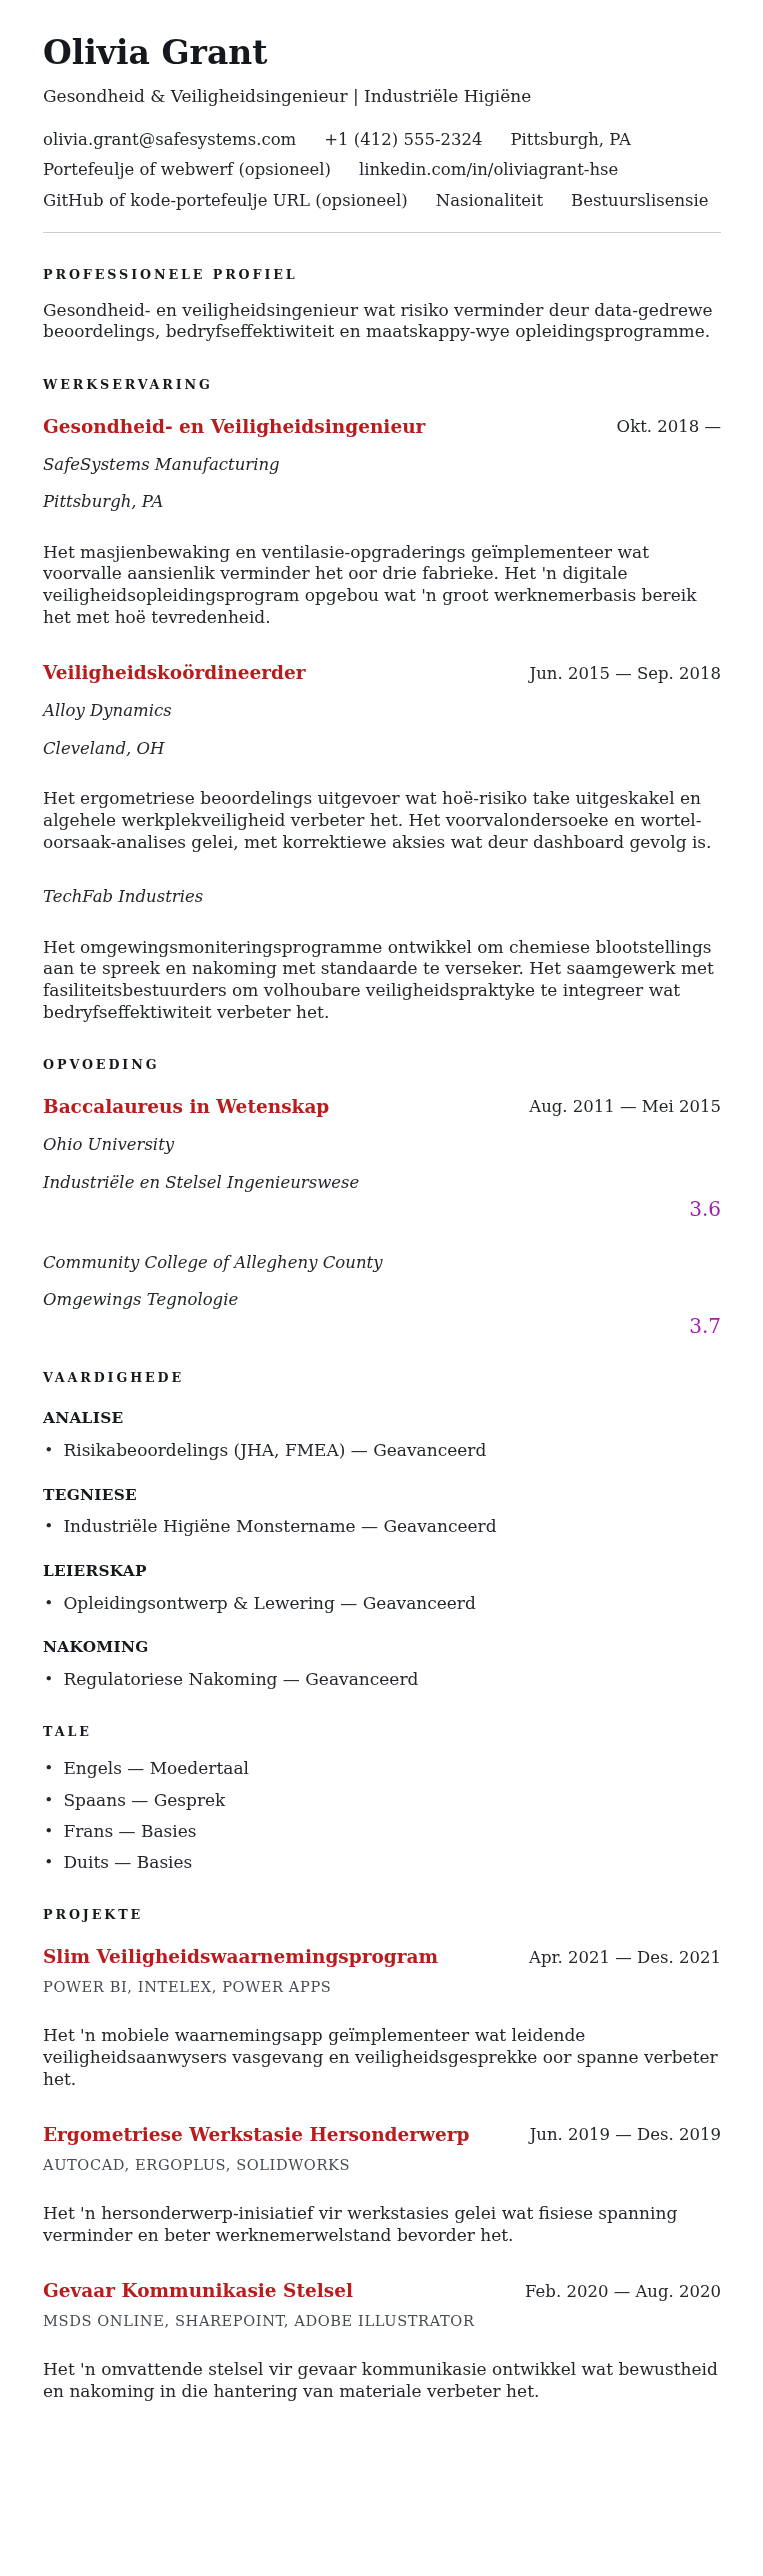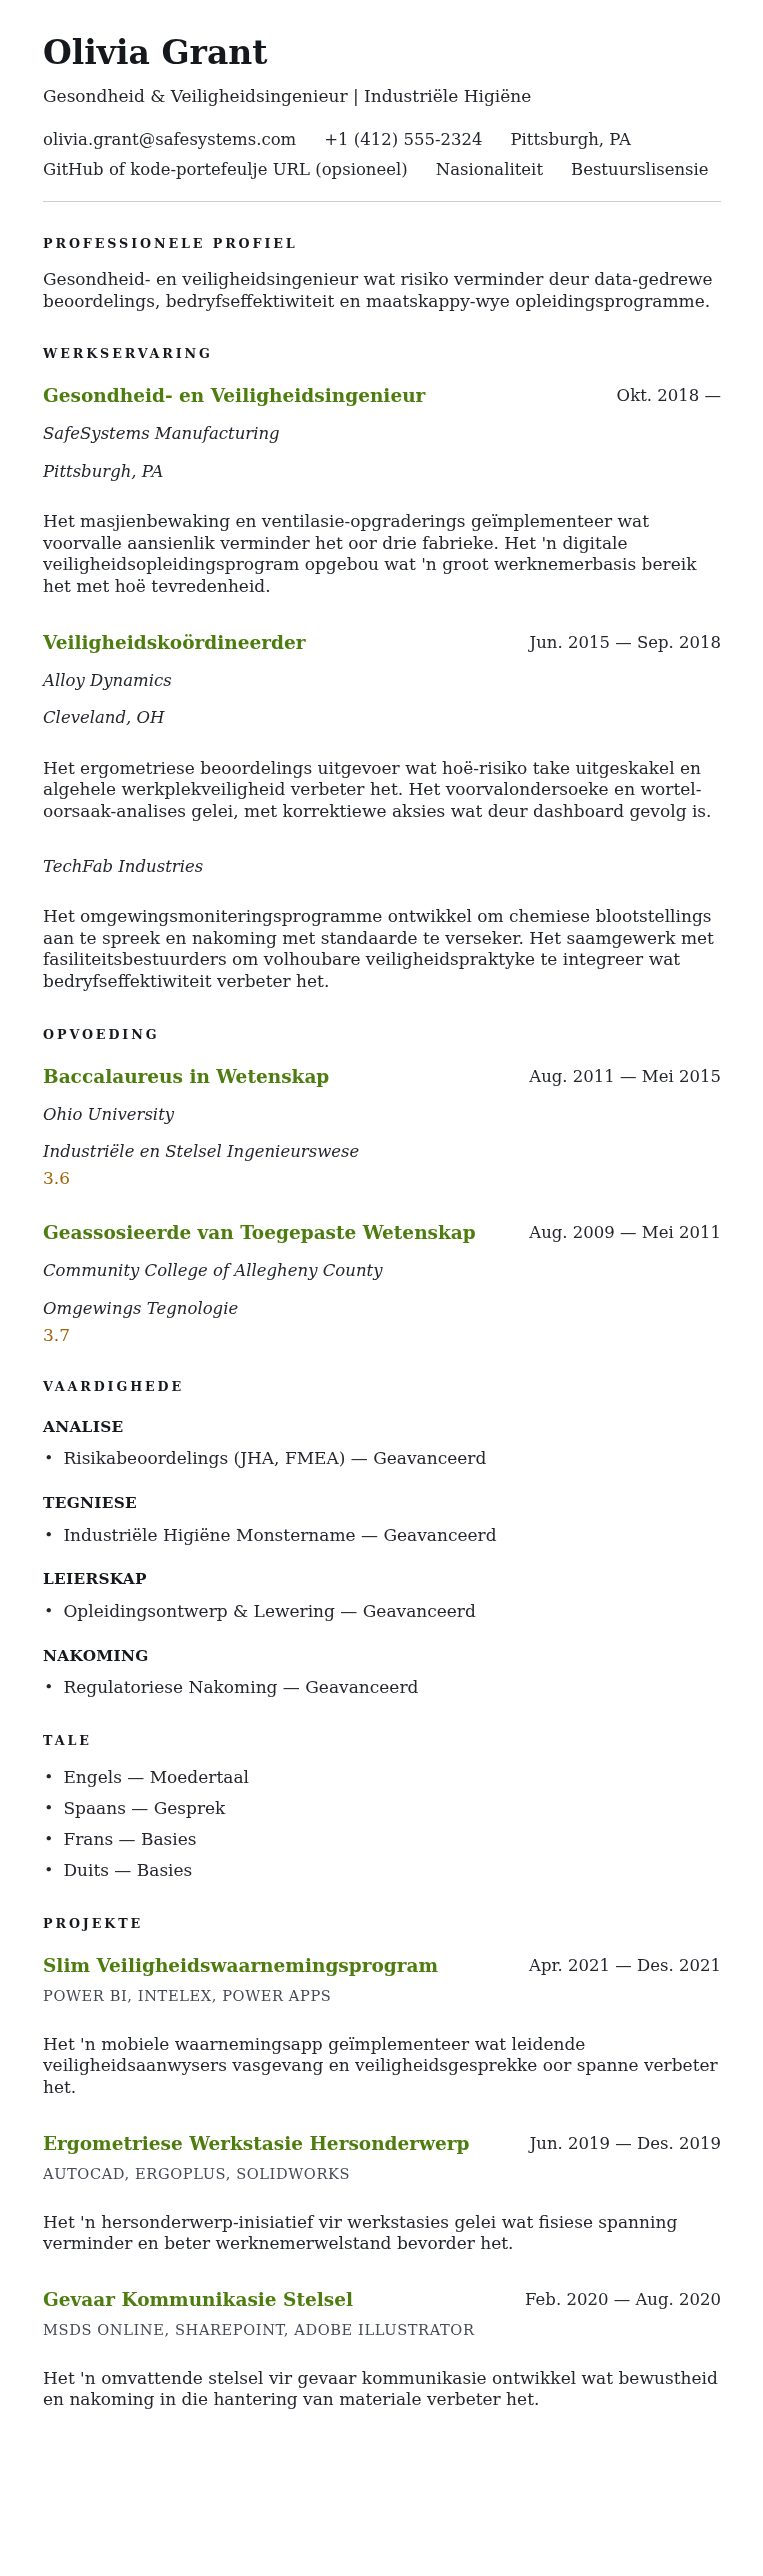--- a/index.html
+++ b/index.html
@@ -26,24 +26,24 @@
   .divider { border: none; border-top: 1.3px solid #ccced3; margin: 20.4px 0 0 0; }
 
   .section-heading {
     font-size: 12.7px; font-weight: 700; letter-spacing: 2.9px;
     color: #15181d; margin: 34px 0 0 0;
   }
 
   .entry { margin-top: 23px; }
   .entry + .entry { margin-top: 33px; }
   .entry-header { display: flex; justify-content: space-between; align-items: flex-start; }
-  .entry-title { font-size: 18.5px; line-height: 23px; font-weight: 700; color: #4d7c0f; margin: 0; }
+  .entry-title { font-size: 18.5px; line-height: 23px; font-weight: 700; color: #b91c1c; margin: 0; }
   .entry-date { font-size: 16.5px; line-height: 21.6px; white-space: nowrap; padding-top: 1.3px; margin-left: 19px; }
   .entry-sub { font-size: 16.5px; line-height: 21.6px; margin-top: 16px; font-style: italic; }
-  .muted-small { font-size: 17px; line-height: 19px; color: #a16207; margin-top: 6.4px; }
+  .muted-small { font-size: 20px; line-height: 19px; color: #a21caf; margin-top: 6.4px; text-align: right; }
   .tools-line { font-size: 14.6px; line-height: 19px; color: #454b55; letter-spacing: 0.6px; margin-top: 9px; }
   .entry-desc { font-size: 17px; line-height: 21.6px; margin: 29px 0 0 0; max-width: 677px; }
 
   .category-heading {
     font-size: 15.3px; font-weight: 700; color: #15181d;
     letter-spacing: 0.3px; margin: 24px 0 0 0;
   }
 
   ul.bullets { list-style: none; margin: 12.7px 0 0 0; padding: 0; }
   ul.bullets li {
@@ -64,20 +64,24 @@
   <header>
     <h1 class="name">Olivia Grant</h1>
     <div class="subtitle">Gesondheid &amp; Veiligheidsingenieur | Industriële Higiëne</div>
 
     <div class="contact-row">
       <span>olivia.grant@safesystems.com</span>
       <span>+1 (412) 555-2324</span>
       <span>Pittsburgh, PA</span>
     </div>
     <div class="contact-row">
+      <span>Portefeulje of webwerf (opsioneel)</span>
+      <span>linkedin.com/in/oliviagrant-hse</span>
+    </div>
+    <div class="contact-row">
       <span>GitHub of kode-portefeulje URL (opsioneel)</span>
       <span>Nasionaliteit</span>
       <span>Bestuurslisensie</span>
     </div>
 
     <hr class="divider">
   </header>
 
   <section>
     <h2 class="section-heading">PROFESSIONELE PROFIEL</h2>
@@ -121,24 +125,20 @@
         <h3 class="entry-title">Baccalaureus in Wetenskap</h3>
         <span class="entry-date">Aug. 2011 — Mei 2015</span>
       </div>
       <div class="entry-sub">Ohio University</div>
       <div class="entry-sub">Industriële en Stelsel Ingenieurswese</div>
       <div class="muted-small">3.6</div>
     </div>
 
 
     <div class="entry">
-      <div class="entry-header">
-        <h3 class="entry-title">Geassosieerde van Toegepaste Wetenskap</h3>
-        <span class="entry-date">Aug. 2009 — Mei 2011</span>
-      </div>
       <div class="entry-sub">Community College of Allegheny County</div>
       <div class="entry-sub">Omgewings Tegnologie</div>
       <div class="muted-small">3.7</div>
     </div>
   </section>
 
   <section>
     <h2 class="section-heading">VAARDIGHEDE</h2>
 
     <h3 class="category-heading">ANALISE</h3>

